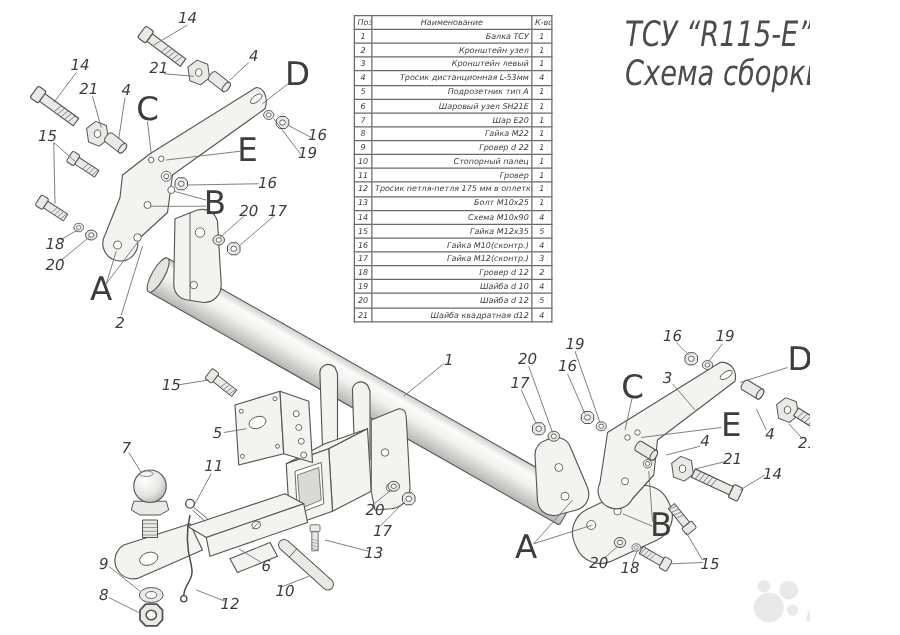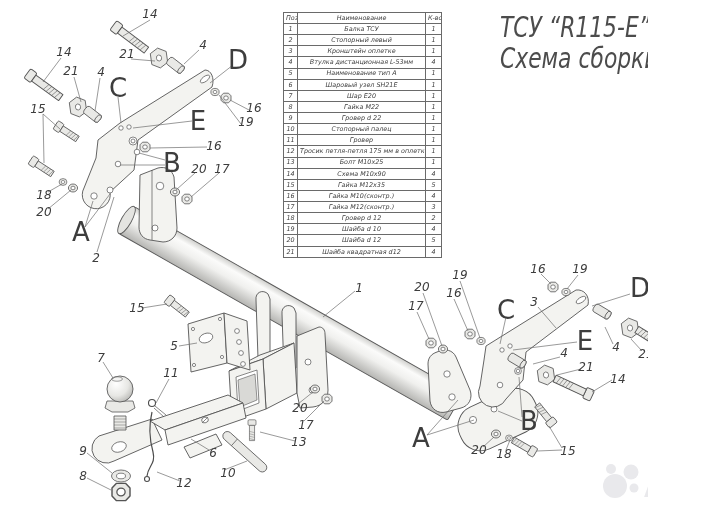--- a/index.html
+++ b/index.html
@@ -17,21 +17,21 @@
   .co-num{font:italic 12px "DejaVu Sans",sans-serif;fill:#3d3d3d;text-anchor:middle;dominant-baseline:central;}
   .co-letter{font:26px "DejaVu Sans",sans-serif;fill:#3d3d3d;text-anchor:middle;dominant-baseline:central;}
   
   .parts-table{position:absolute;left:283px;top:12px;width:158px;height:246px;
       border-collapse:collapse;table-layout:fixed;
       font:italic 6.4px "DejaVu Sans",sans-serif;color:#3d3d3d;}
   .parts-table th,.parts-table td{border:0.6px solid #6a6a6a;padding:0 2px;
       height:10.1px;line-height:1;font-weight:normal;overflow:hidden;white-space:nowrap;}
   .parts-table th{text-align:center;}
   .parts-table td{text-align:center;}
-  .parts-table td:nth-child(2){text-align:center;}
+  .parts-table td:nth-child(2){text-align:right;}
   
   .drawing-title{position:absolute;left:500px;top:12px;width:270px;color:#4c4c4c;
       font:italic 28px "DejaVu Sans",sans-serif;line-height:1.12;white-space:nowrap;
       transform:scaleX(0.78);transform-origin:left top;}
   
   .wm{fill:#e9e9ec;}
   .wm-text{font:bold 30px "DejaVu Sans",sans-serif;fill:#e9e9ec;}
 </style>
 </head>
 <body>
@@ -312,36 +312,36 @@
       </tr>
     </thead>
     <tbody id="parts-rows">
         <tr>
           <td>1</td>
           <td>Балка ТСУ</td>
           <td>1</td>
         </tr>
         <tr>
           <td>2</td>
-          <td>Стопорный левый</td>
+          <td>Кронштейн узел</td>
           <td>1</td>
         </tr>
         <tr>
           <td>3</td>
-          <td>Кронштейн оплетке</td>
-          <td>1</td>
-        </tr>
-        <tr>
-          <td>4</td>
-          <td>Втулка дистанционная L-53мм</td>
+          <td>Кронштейн левый</td>
+          <td>1</td>
+        </tr>
+        <tr>
+          <td>4</td>
+          <td>Тросик дистанционная L-53мм</td>
           <td>4</td>
         </tr>
         <tr>
           <td>5</td>
-          <td>Наименование тип А</td>
+          <td>Подрозетник тип А</td>
           <td>1</td>
         </tr>
         <tr>
           <td>6</td>
           <td>Шаровый узел SH21E</td>
           <td>1</td>
         </tr>
         <tr>
           <td>7</td>
           <td>Шар Е20</td>

